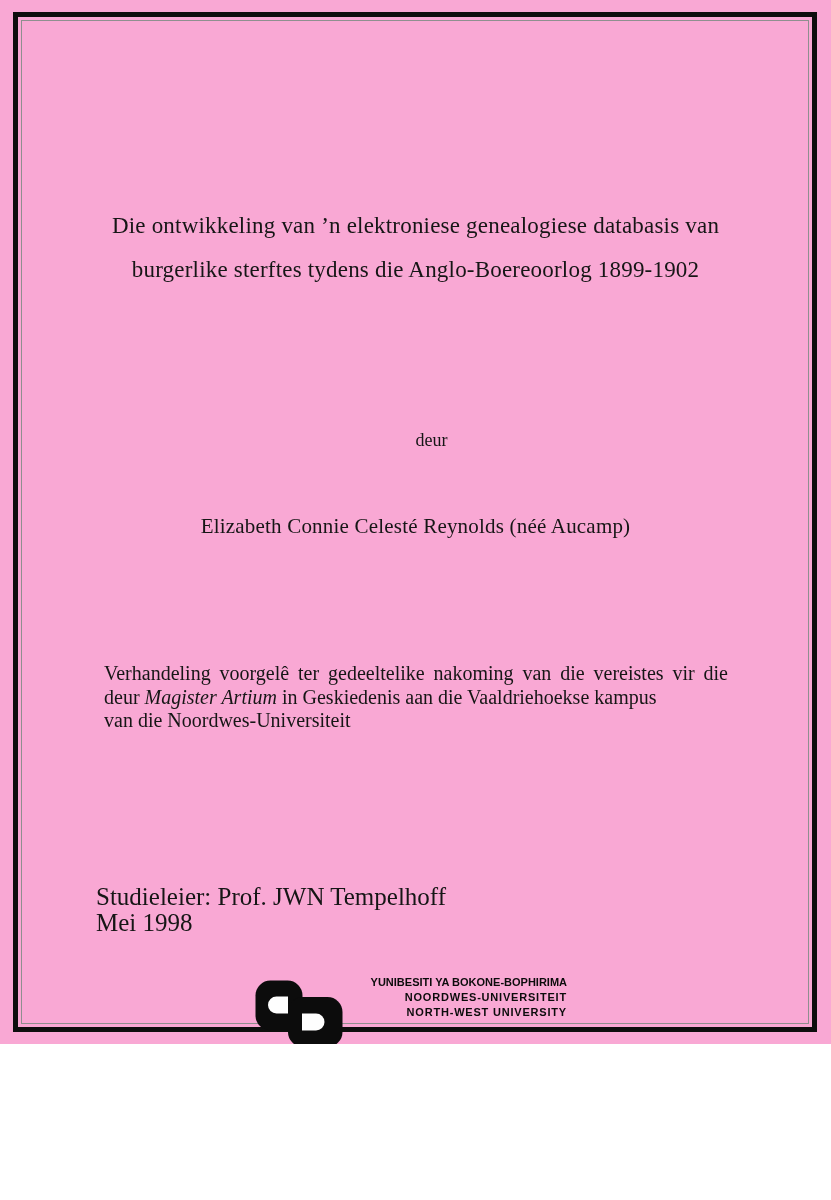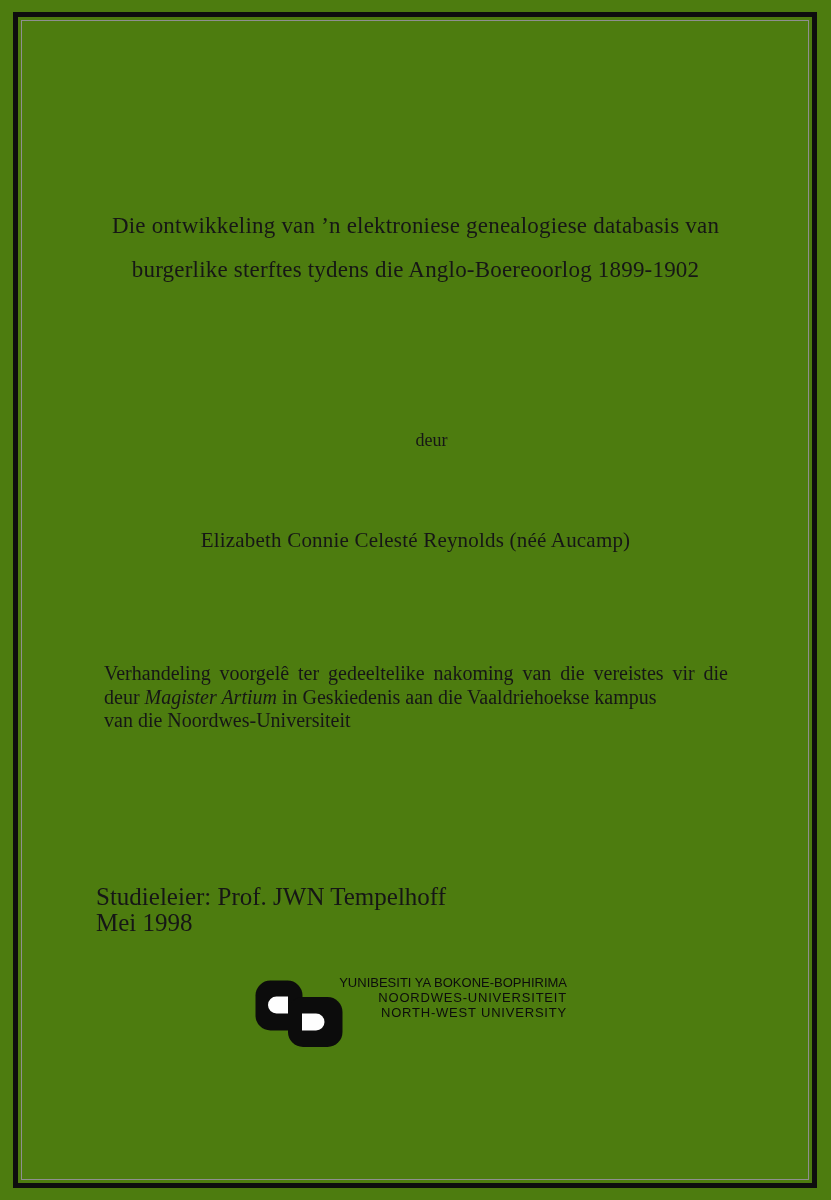--- a/index.html
+++ b/index.html
@@ -3,22 +3,22 @@
 <meta charset="utf-8">
 <style>
   html, body {
     margin: 0;
     padding: 0;
     background: #ffffff;
   }
   .page {
     position: relative;
     width: 831px;
-    height: 1200px;
-    background: #4d7c0f;
+    height: 1044px;
+    background: #f9a8d4;
     overflow: hidden;
     font-family: "Liberation Serif", "DejaVu Serif", serif;
     color: #161616;
   }
   
   .frame-outer {
     position: absolute;
     left: 13px; top: 12px; right: 14px; bottom: 12px;
     border: 5px solid #0e0e0e;
     box-sizing: border-box;
@@ -45,21 +45,21 @@
     position: absolute;
     top: 430px;
     left: 16px;
     width: 100%;
     text-align: center;
     font-size: 18px;
   }
 
   .author {
     position: absolute;
-    top: 528px;
+    top: 514px;
     left: 0;
     width: 100%;
     text-align: center;
     font-size: 21px;
     letter-spacing: 0.2px;
   }
 
   .statement {
     position: absolute;
     top: 662px;
@@ -98,22 +98,22 @@
     width: 88px;
     height: 68px;
   }
   .logo-text {
     position: absolute;
     top: 4px;
     left: 0;
     width: 312px;
     text-align: right;
     font-family: "Liberation Sans", "DejaVu Sans", sans-serif;
-    font-weight: 400;
-    font-size: 13px;
+    font-weight: 700;
+    font-size: 11px;
     line-height: 15px;
     color: #0c0c0c;
     white-space: nowrap;
   }
   .logo-text .spaced {
     letter-spacing: 0.8px;
   }
 </style>
 </head>
 <body>

